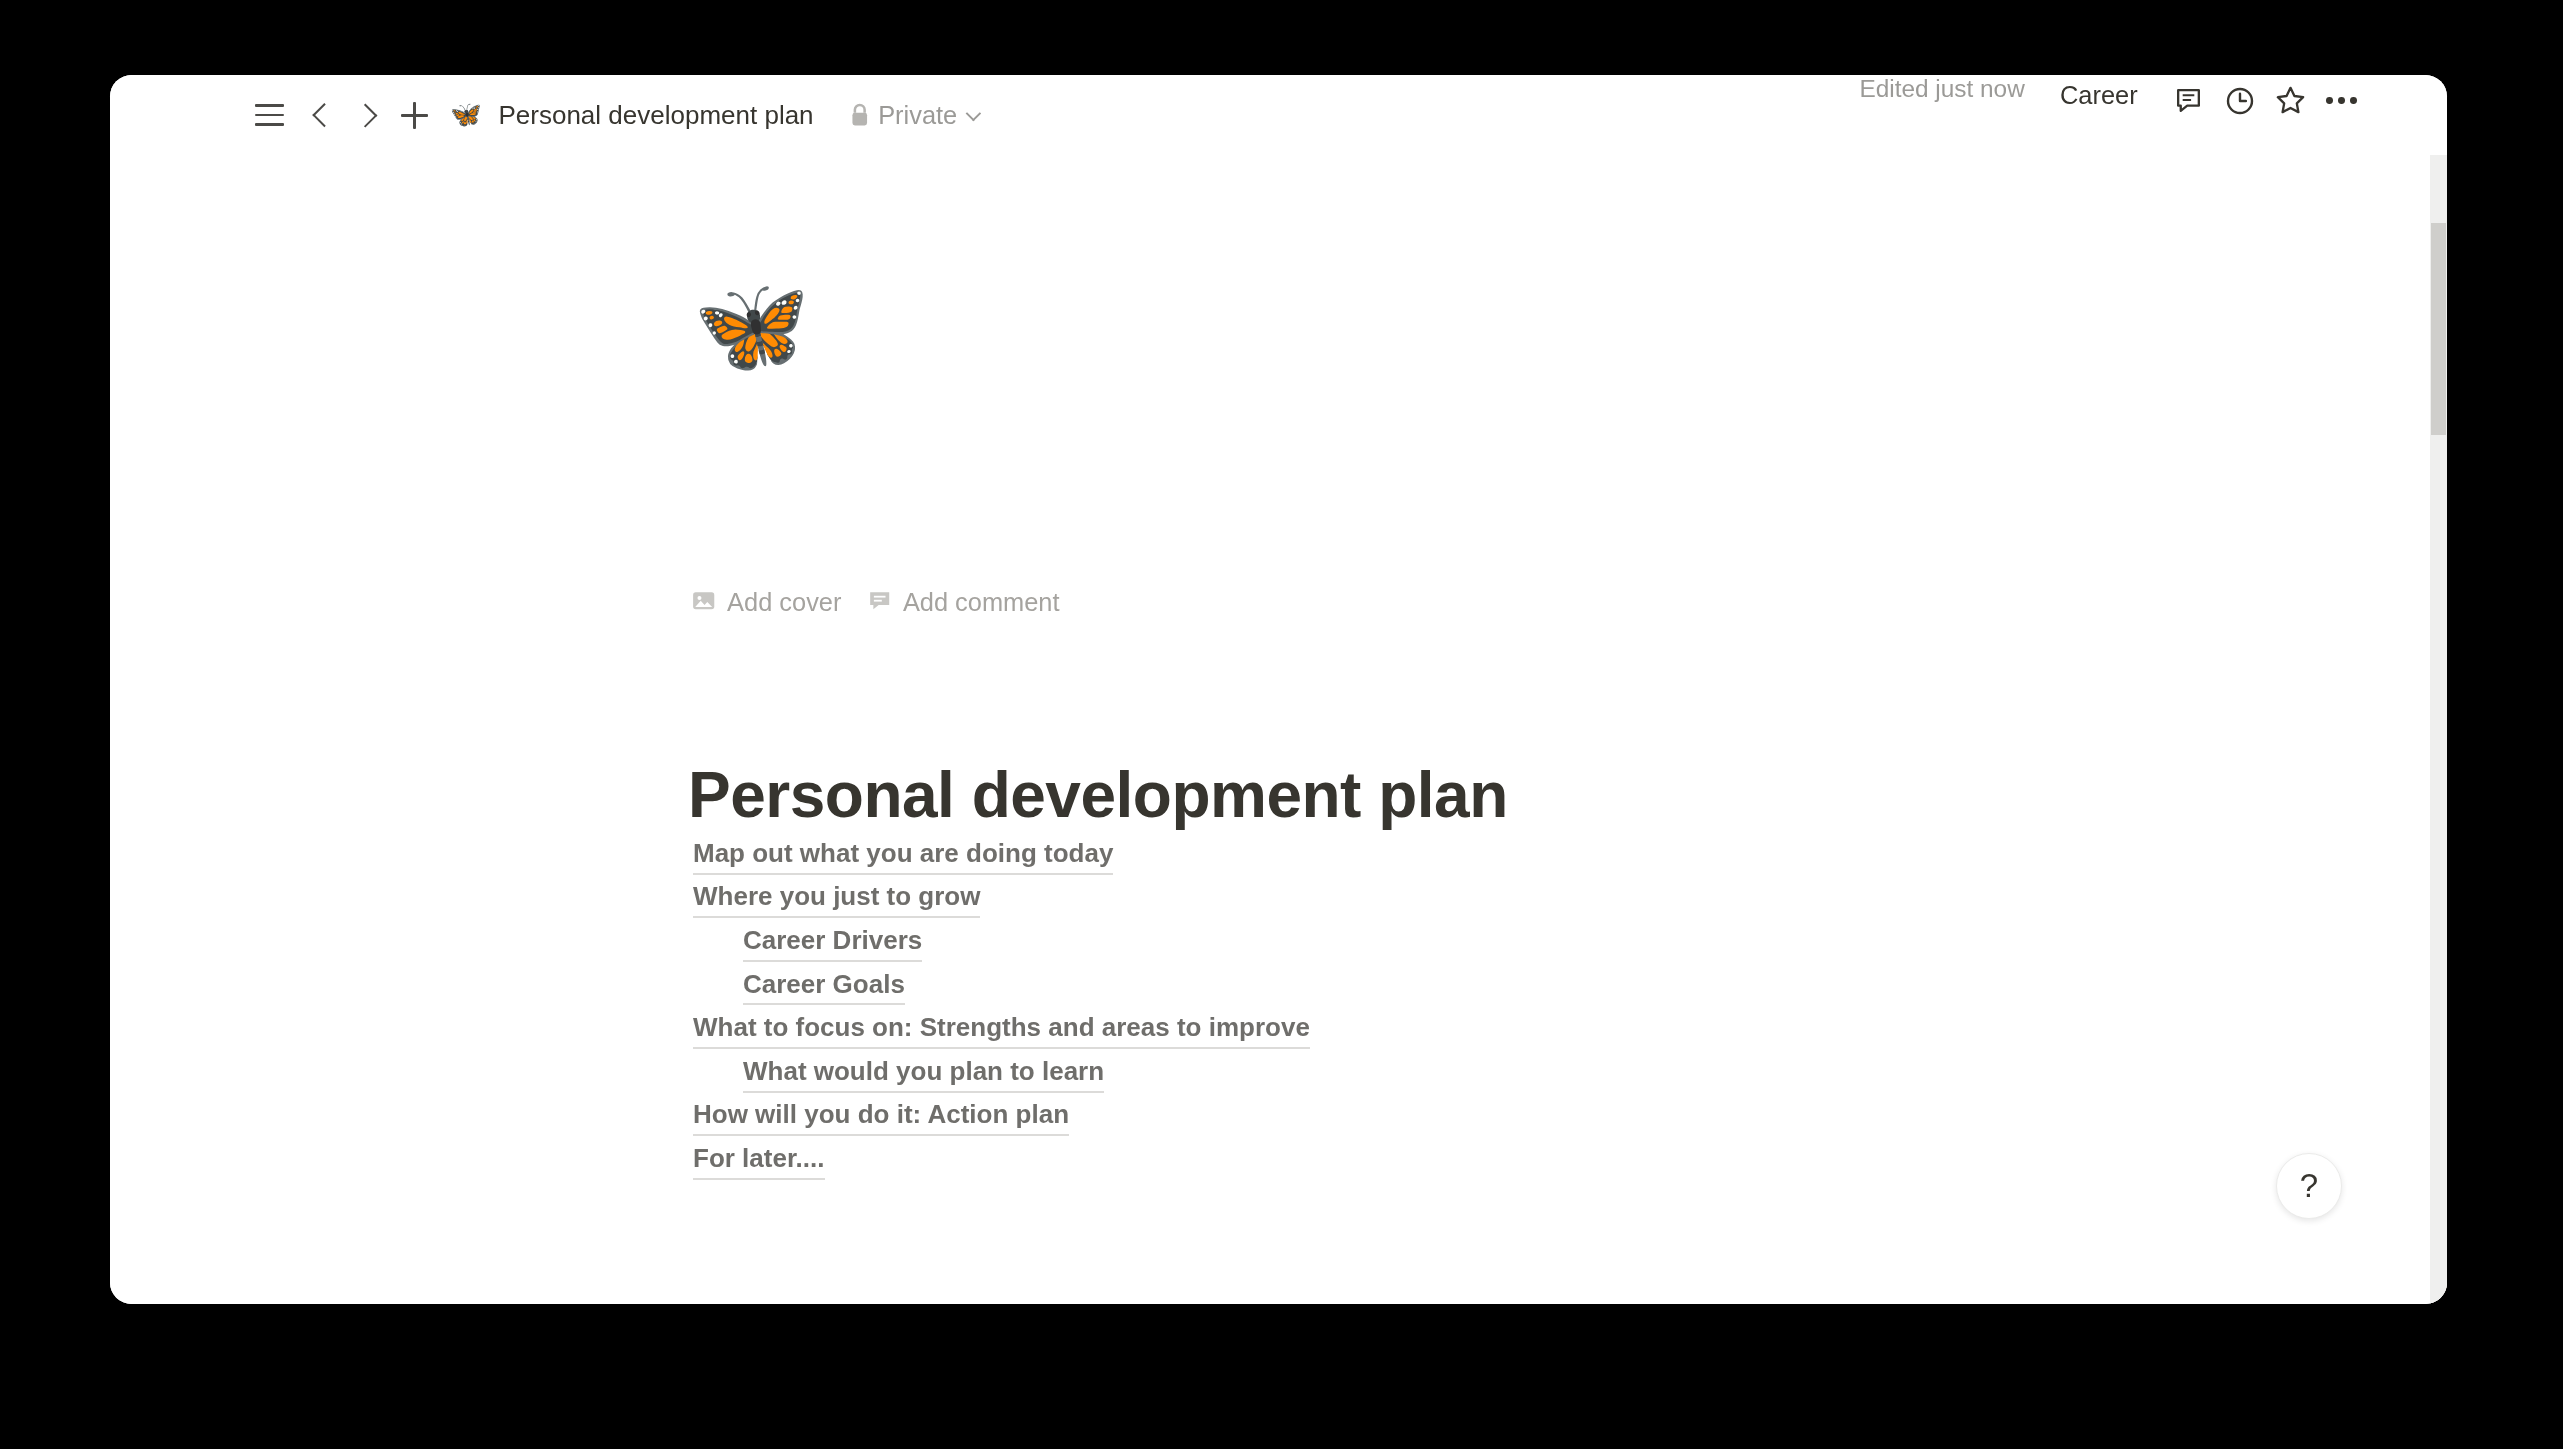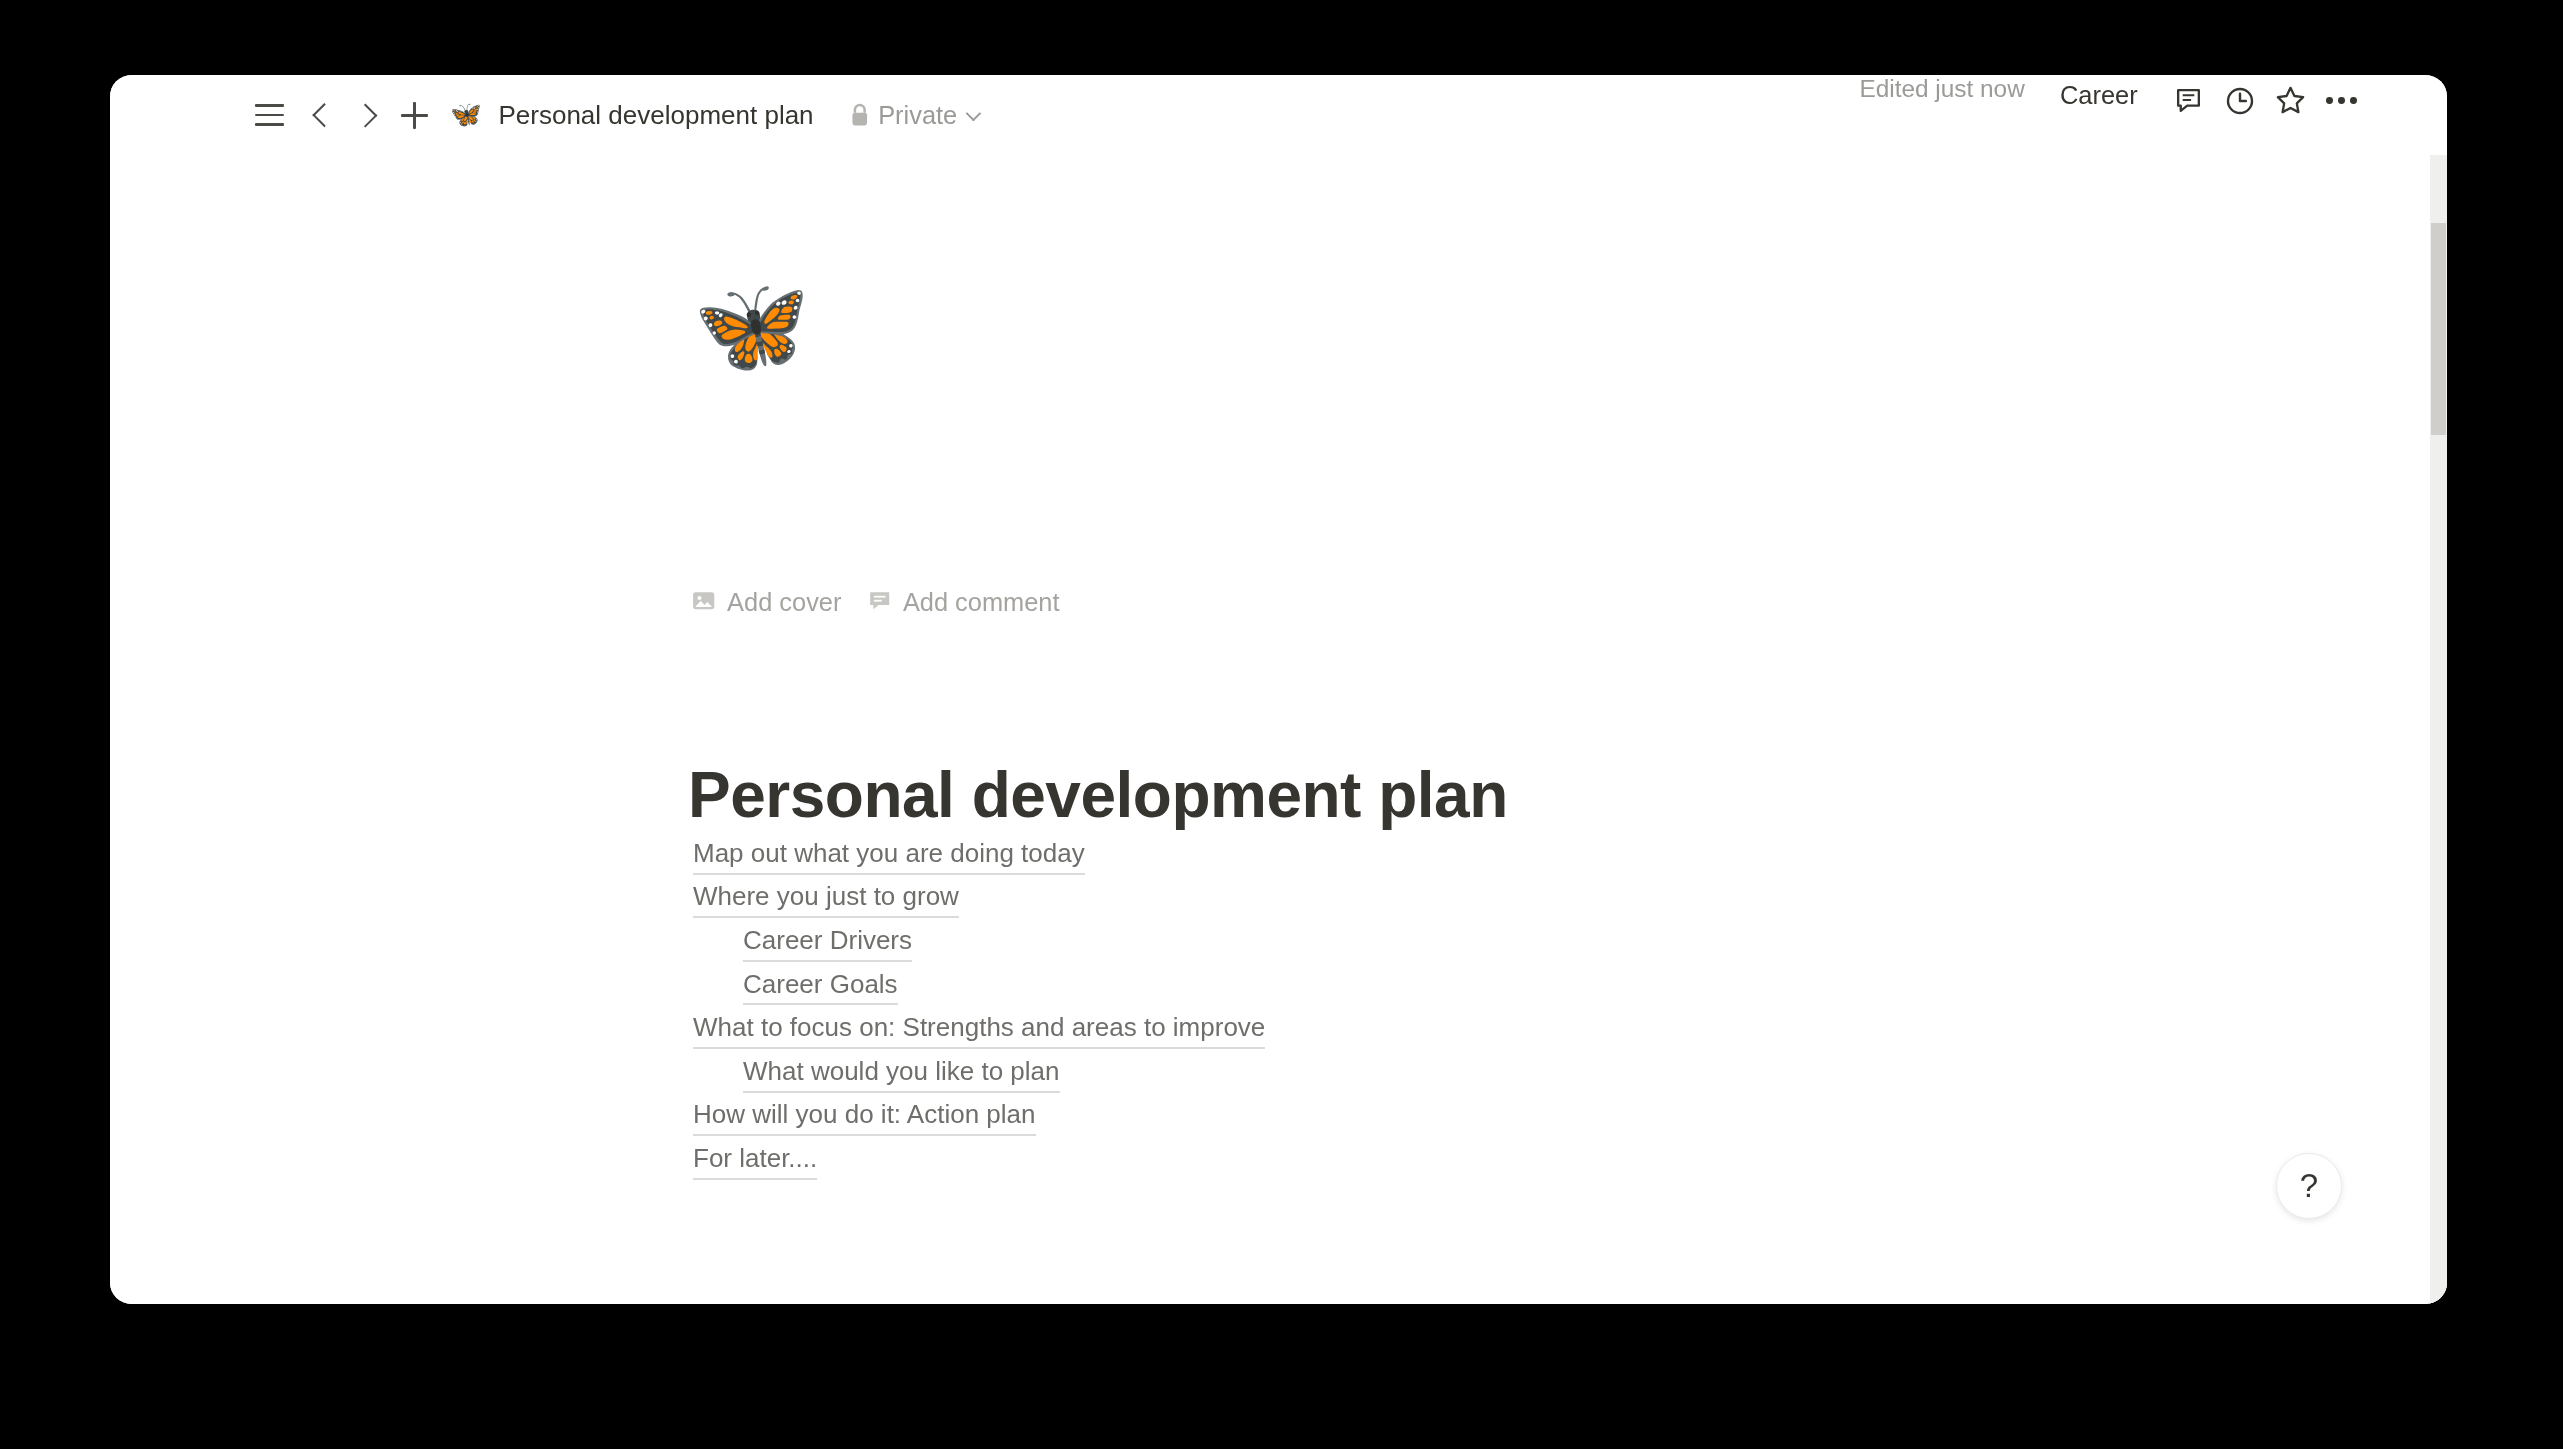--- a/index.html
+++ b/index.html
@@ -120,20 +120,21 @@
     letter-spacing:-0.5px;white-space:nowrap;
   }
 
   #toc{position:absolute;left:583px;top:676px;width:1465px;}
   .toc-item{
     display:block;
     font-size:26px;color:#6f6e6b;
     line-height:1;
     margin-bottom:0;
     padding:8.8px 0 8.8px 0;
+    font-weight:bold;
   }
   .toc-item .txt{
     border-bottom:2px solid #dcdbd9;
     padding-bottom:4.9px;
   }
   .toc-item.level-1{margin-left:50px;}
 
   
   #scrollbar-track{
     position:absolute;right:0;top:80px;
@@ -274,21 +275,21 @@
         <a class="toc-item level-1">
           <span class="txt">Career Drivers</span>
         </a>
         <a class="toc-item level-1">
           <span class="txt">Career Goals</span>
         </a>
         <a class="toc-item level-0">
           <span class="txt">What to focus on: Strengths and areas to improve</span>
         </a>
         <a class="toc-item level-1">
-          <span class="txt">What would you like to plan</span>
+          <span class="txt">What would you plan to learn</span>
         </a>
         <a class="toc-item level-0">
           <span class="txt">How will you do it: Action plan</span>
         </a>
         <a class="toc-item level-0">
           <span class="txt">For later....</span>
         </a>
       </nav>
 
     </div>

